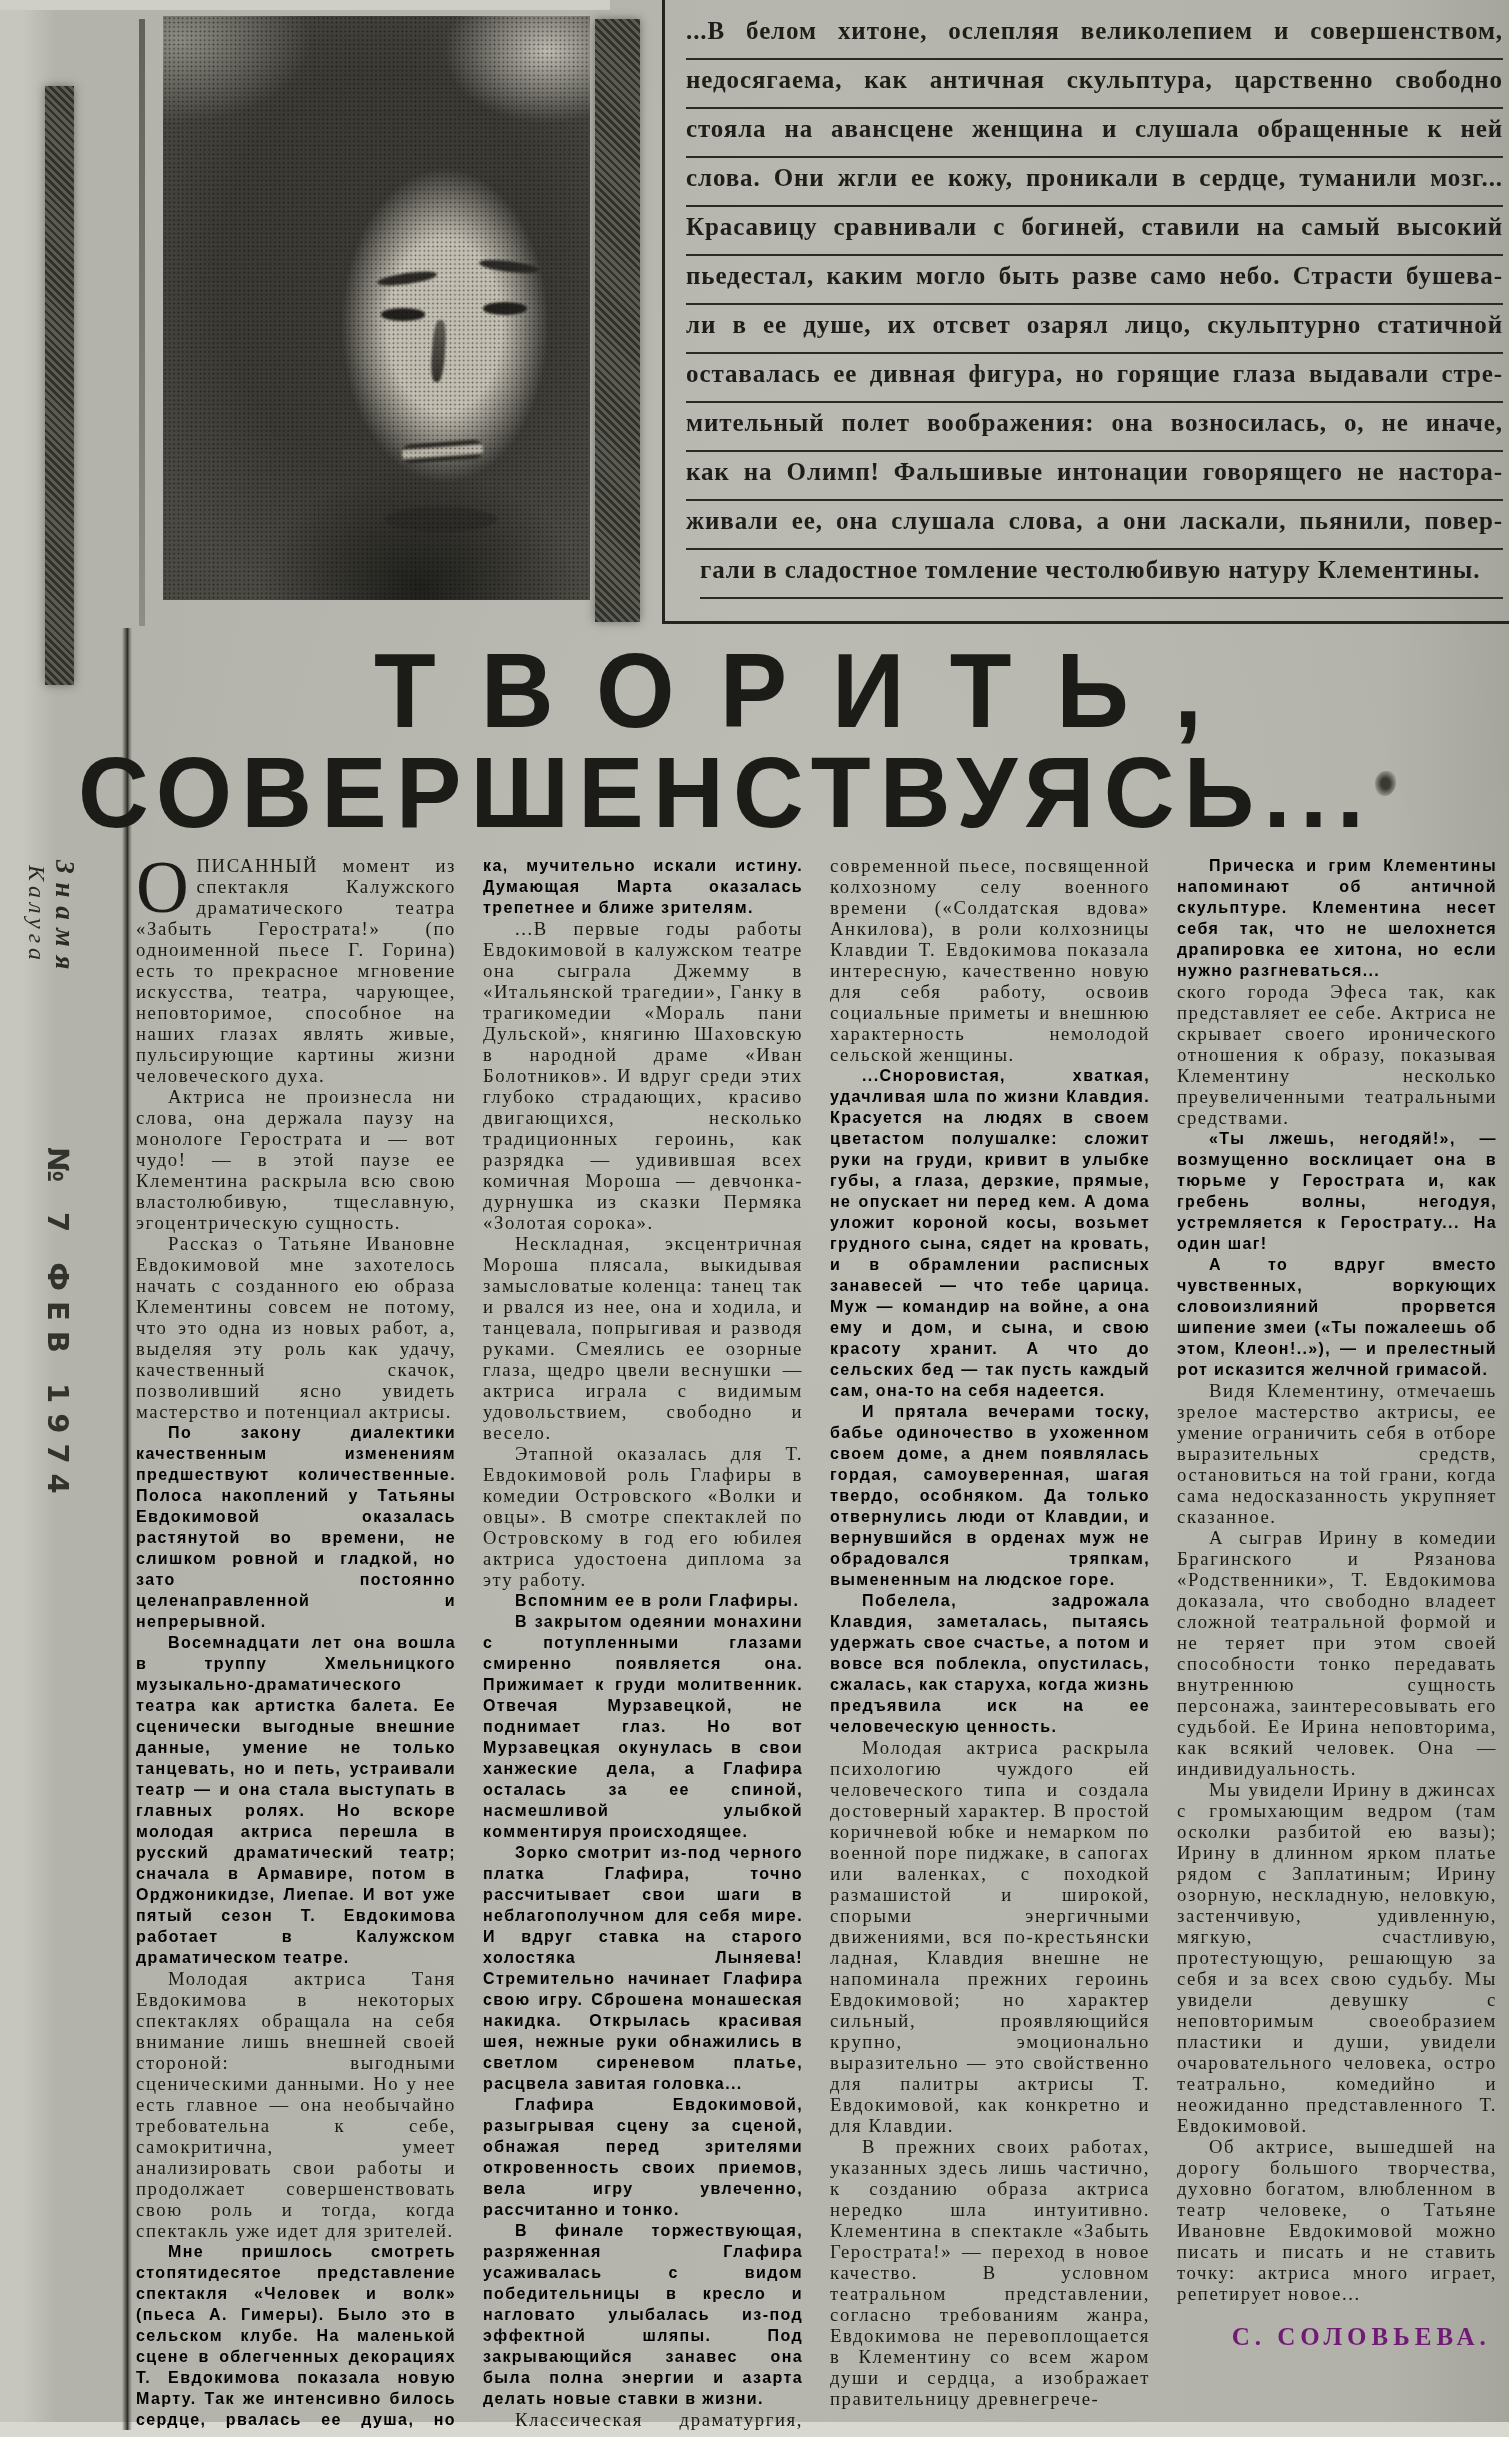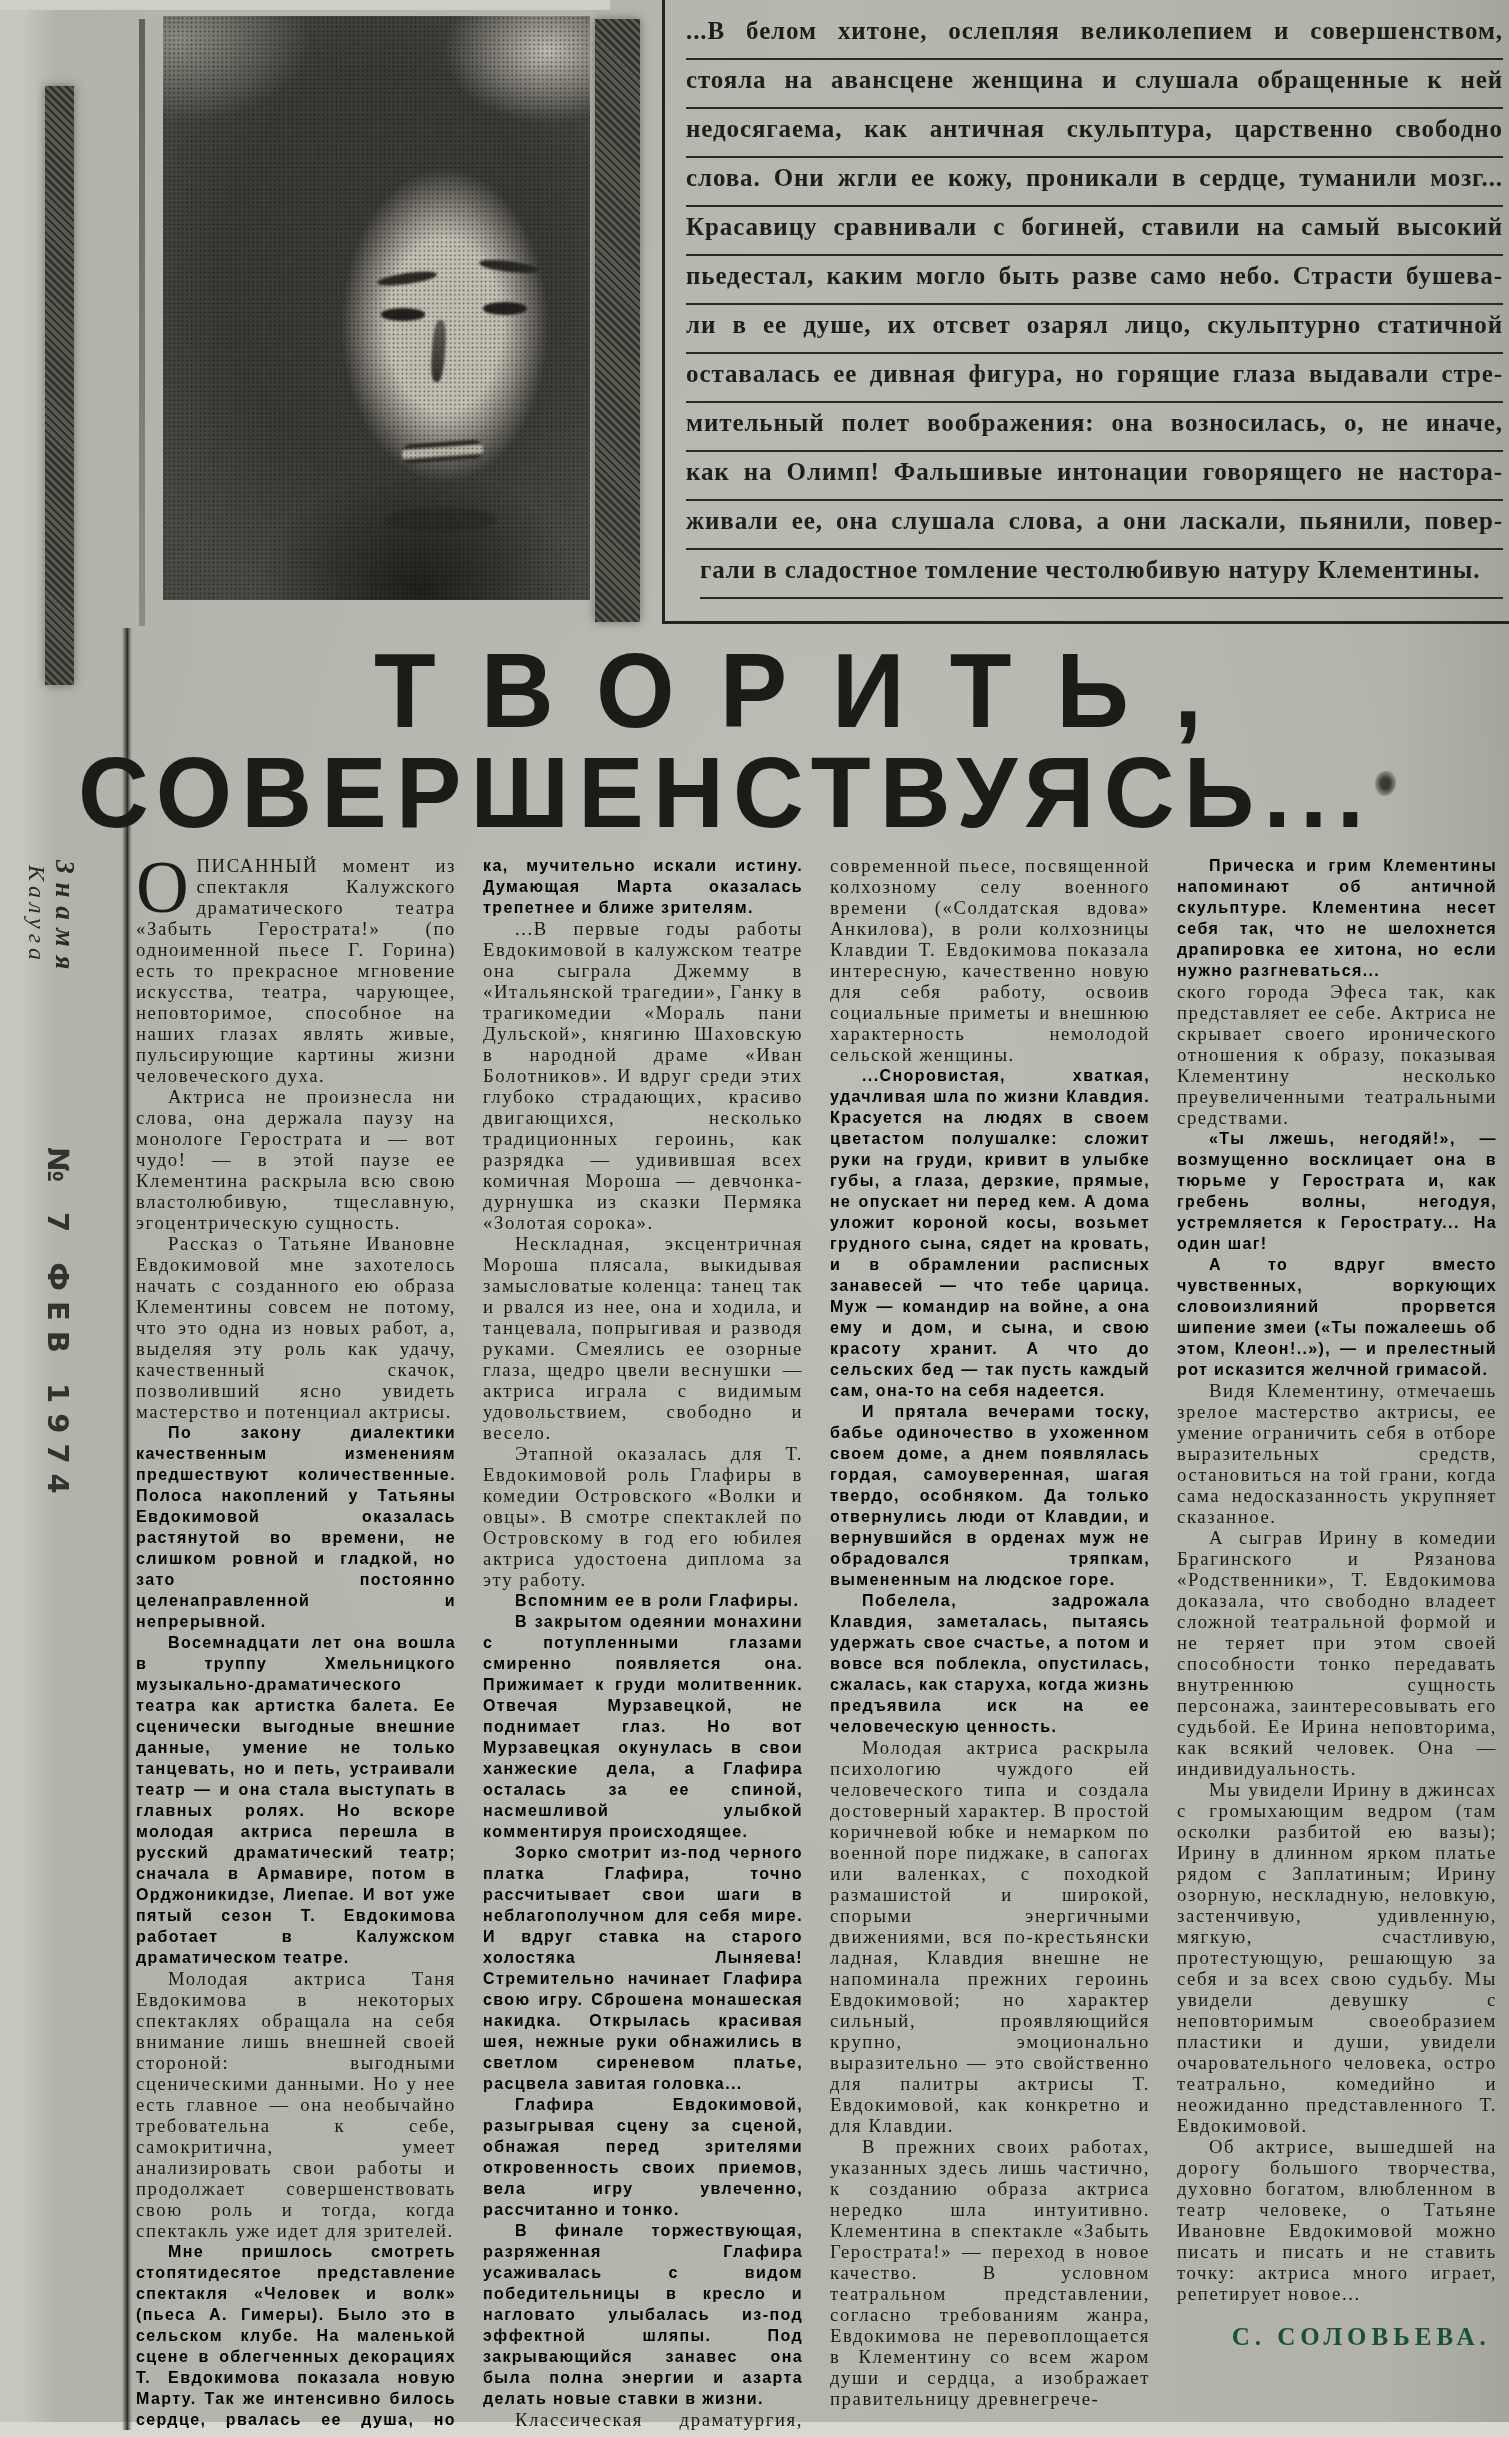--- a/index.html
+++ b/index.html
@@ -86,21 +86,21 @@
   
   .columns{position:absolute;left:136px;top:855px;width:1362px;height:1576px;
     display:flex;gap:27px;}
   .col{width:320px;flex:0 0 320px;overflow:hidden;color:#191915;}
   .para{margin:0;text-align:justify;}
   .para.s{font-family:"Liberation Serif",serif;font-size:18.7px;line-height:21px;letter-spacing:1.6px;}
   .para.b{font-family:"Liberation Sans",sans-serif;font-weight:bold;font-size:16px;line-height:21px;letter-spacing:1.4px;color:#000000;}
   .para.ind{text-indent:32px;}
   .dropcap{float:left;font-size:73px;line-height:57px;padding:3.7px 6.2px 0 0;font-family:"Liberation Serif",serif;color:#1b1b17;}
   .signature{margin-top:18.7px;text-align:right;padding-right:6.2px;
-    font-family:"Liberation Serif",serif;font-weight:bold;font-size:25px;letter-spacing:5px;color:#14532d;}
+    font-family:"Liberation Serif",serif;font-weight:bold;font-size:25px;letter-spacing:5px;color:#701a75;}
 </style>
 </head>
 <body>
 
 <div class="paper"></div>
 <div class="top-edge"></div>
 <div class="bottom-edge"></div>
 <div class="texture left-strip"></div>
 <div class="texture box-strip"></div>
 <div class="crease-top"></div>
@@ -111,22 +111,22 @@
   <div class="feat brow r"></div>
   <div class="feat eye l"></div>
   <div class="feat eye r"></div>
   <div class="feat nose"></div>
   <div class="feat mouth"></div>
   <div class="feat chin"></div>
 </div>
 
 <div class="lead-box">
     <div class="lead-line">...В белом хитоне, ослепляя великолепием и совершенством,</div>
+    <div class="lead-line">недосягаема, как античная скульптура, царственно свободно</div>
     <div class="lead-line">стояла на авансцене женщина и слушала обращенные к ней</div>
-    <div class="lead-line">недосягаема, как античная скульптура, царственно свободно</div>
     <div class="lead-line">слова. Они жгли ее кожу, проникали в сердце, туманили мозг...</div>
     <div class="lead-line">Красавицу сравнивали с богиней, ставили на самый высокий</div>
     <div class="lead-line">пьедестал, каким могло быть разве само небо. Страсти бушева-</div>
     <div class="lead-line">ли в ее душе, их отсвет озарял лицо, скульптурно статичной</div>
     <div class="lead-line">оставалась ее дивная фигура, но горящие глаза выдавали стре-</div>
     <div class="lead-line">мительный полет воображения: она возносилась, о, не иначе,</div>
     <div class="lead-line">как на Олимп! Фальшивые интонации говорящего не настора-</div>
     <div class="lead-line">живали ее, она слушала слова, а они ласкали, пьянили, повер-</div>
     <div class="lead-line no-just">гали в сладостное томление честолюбивую натуру Клементины.</div>
   </div>

